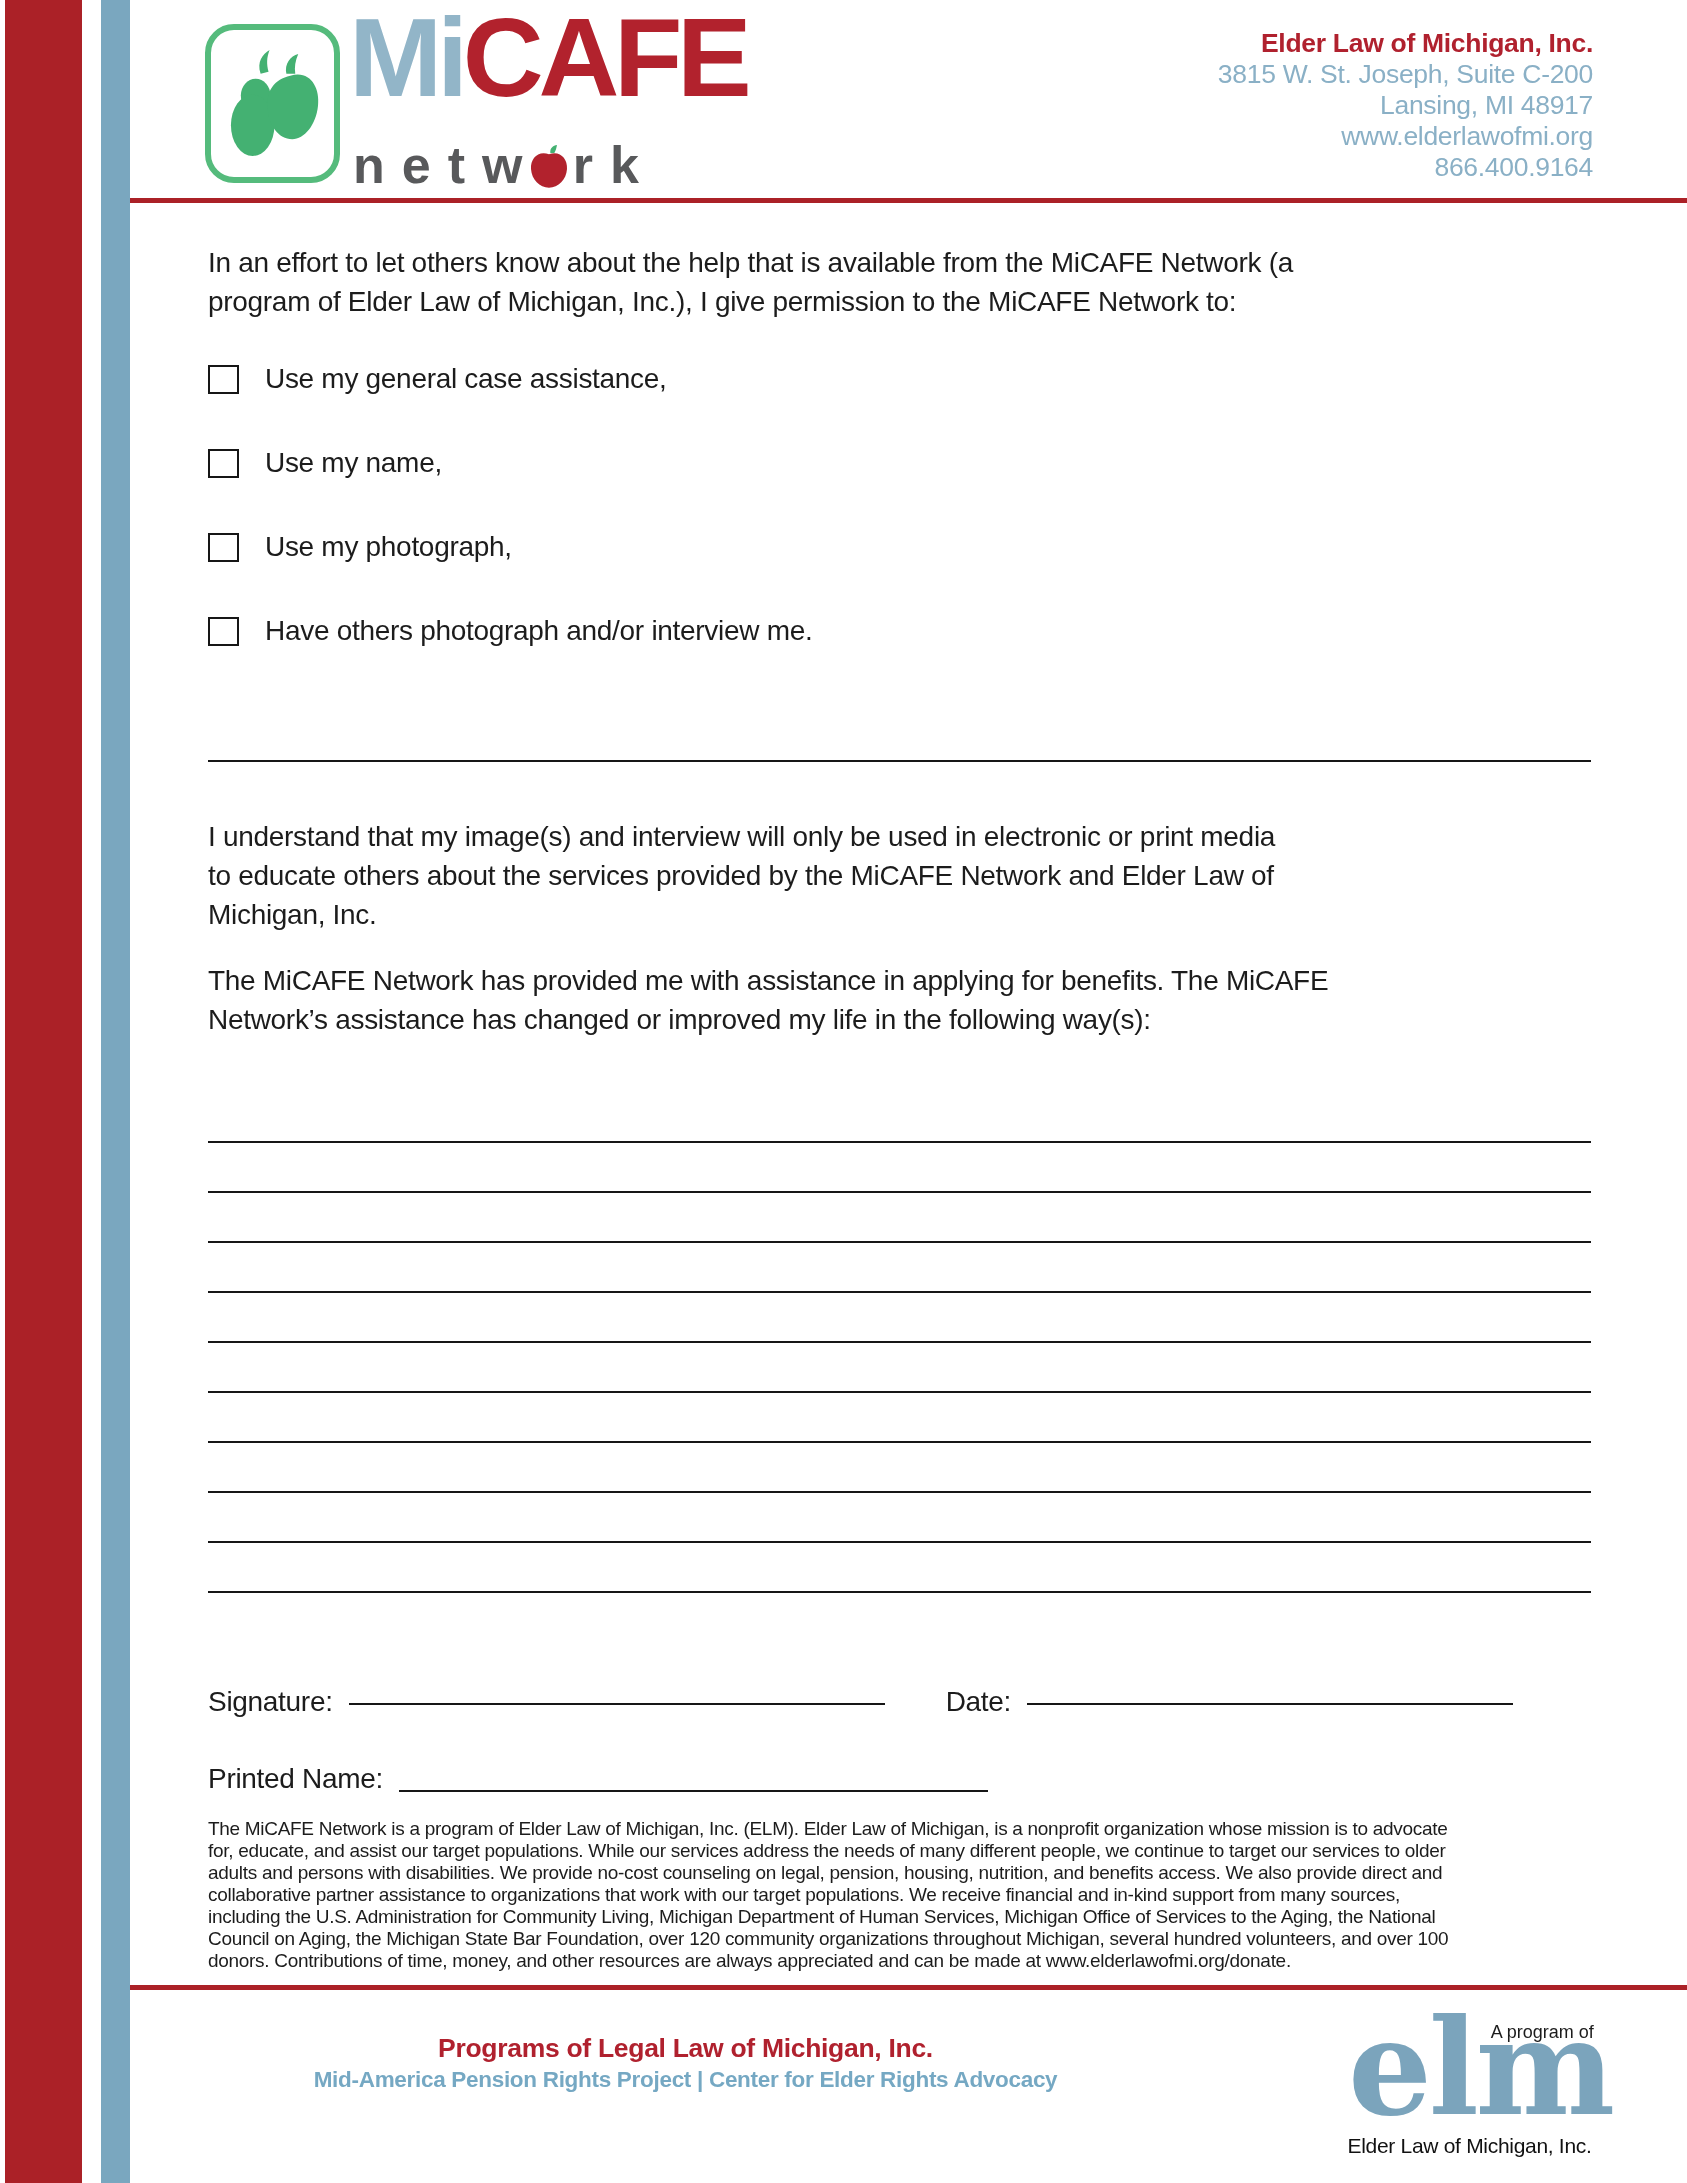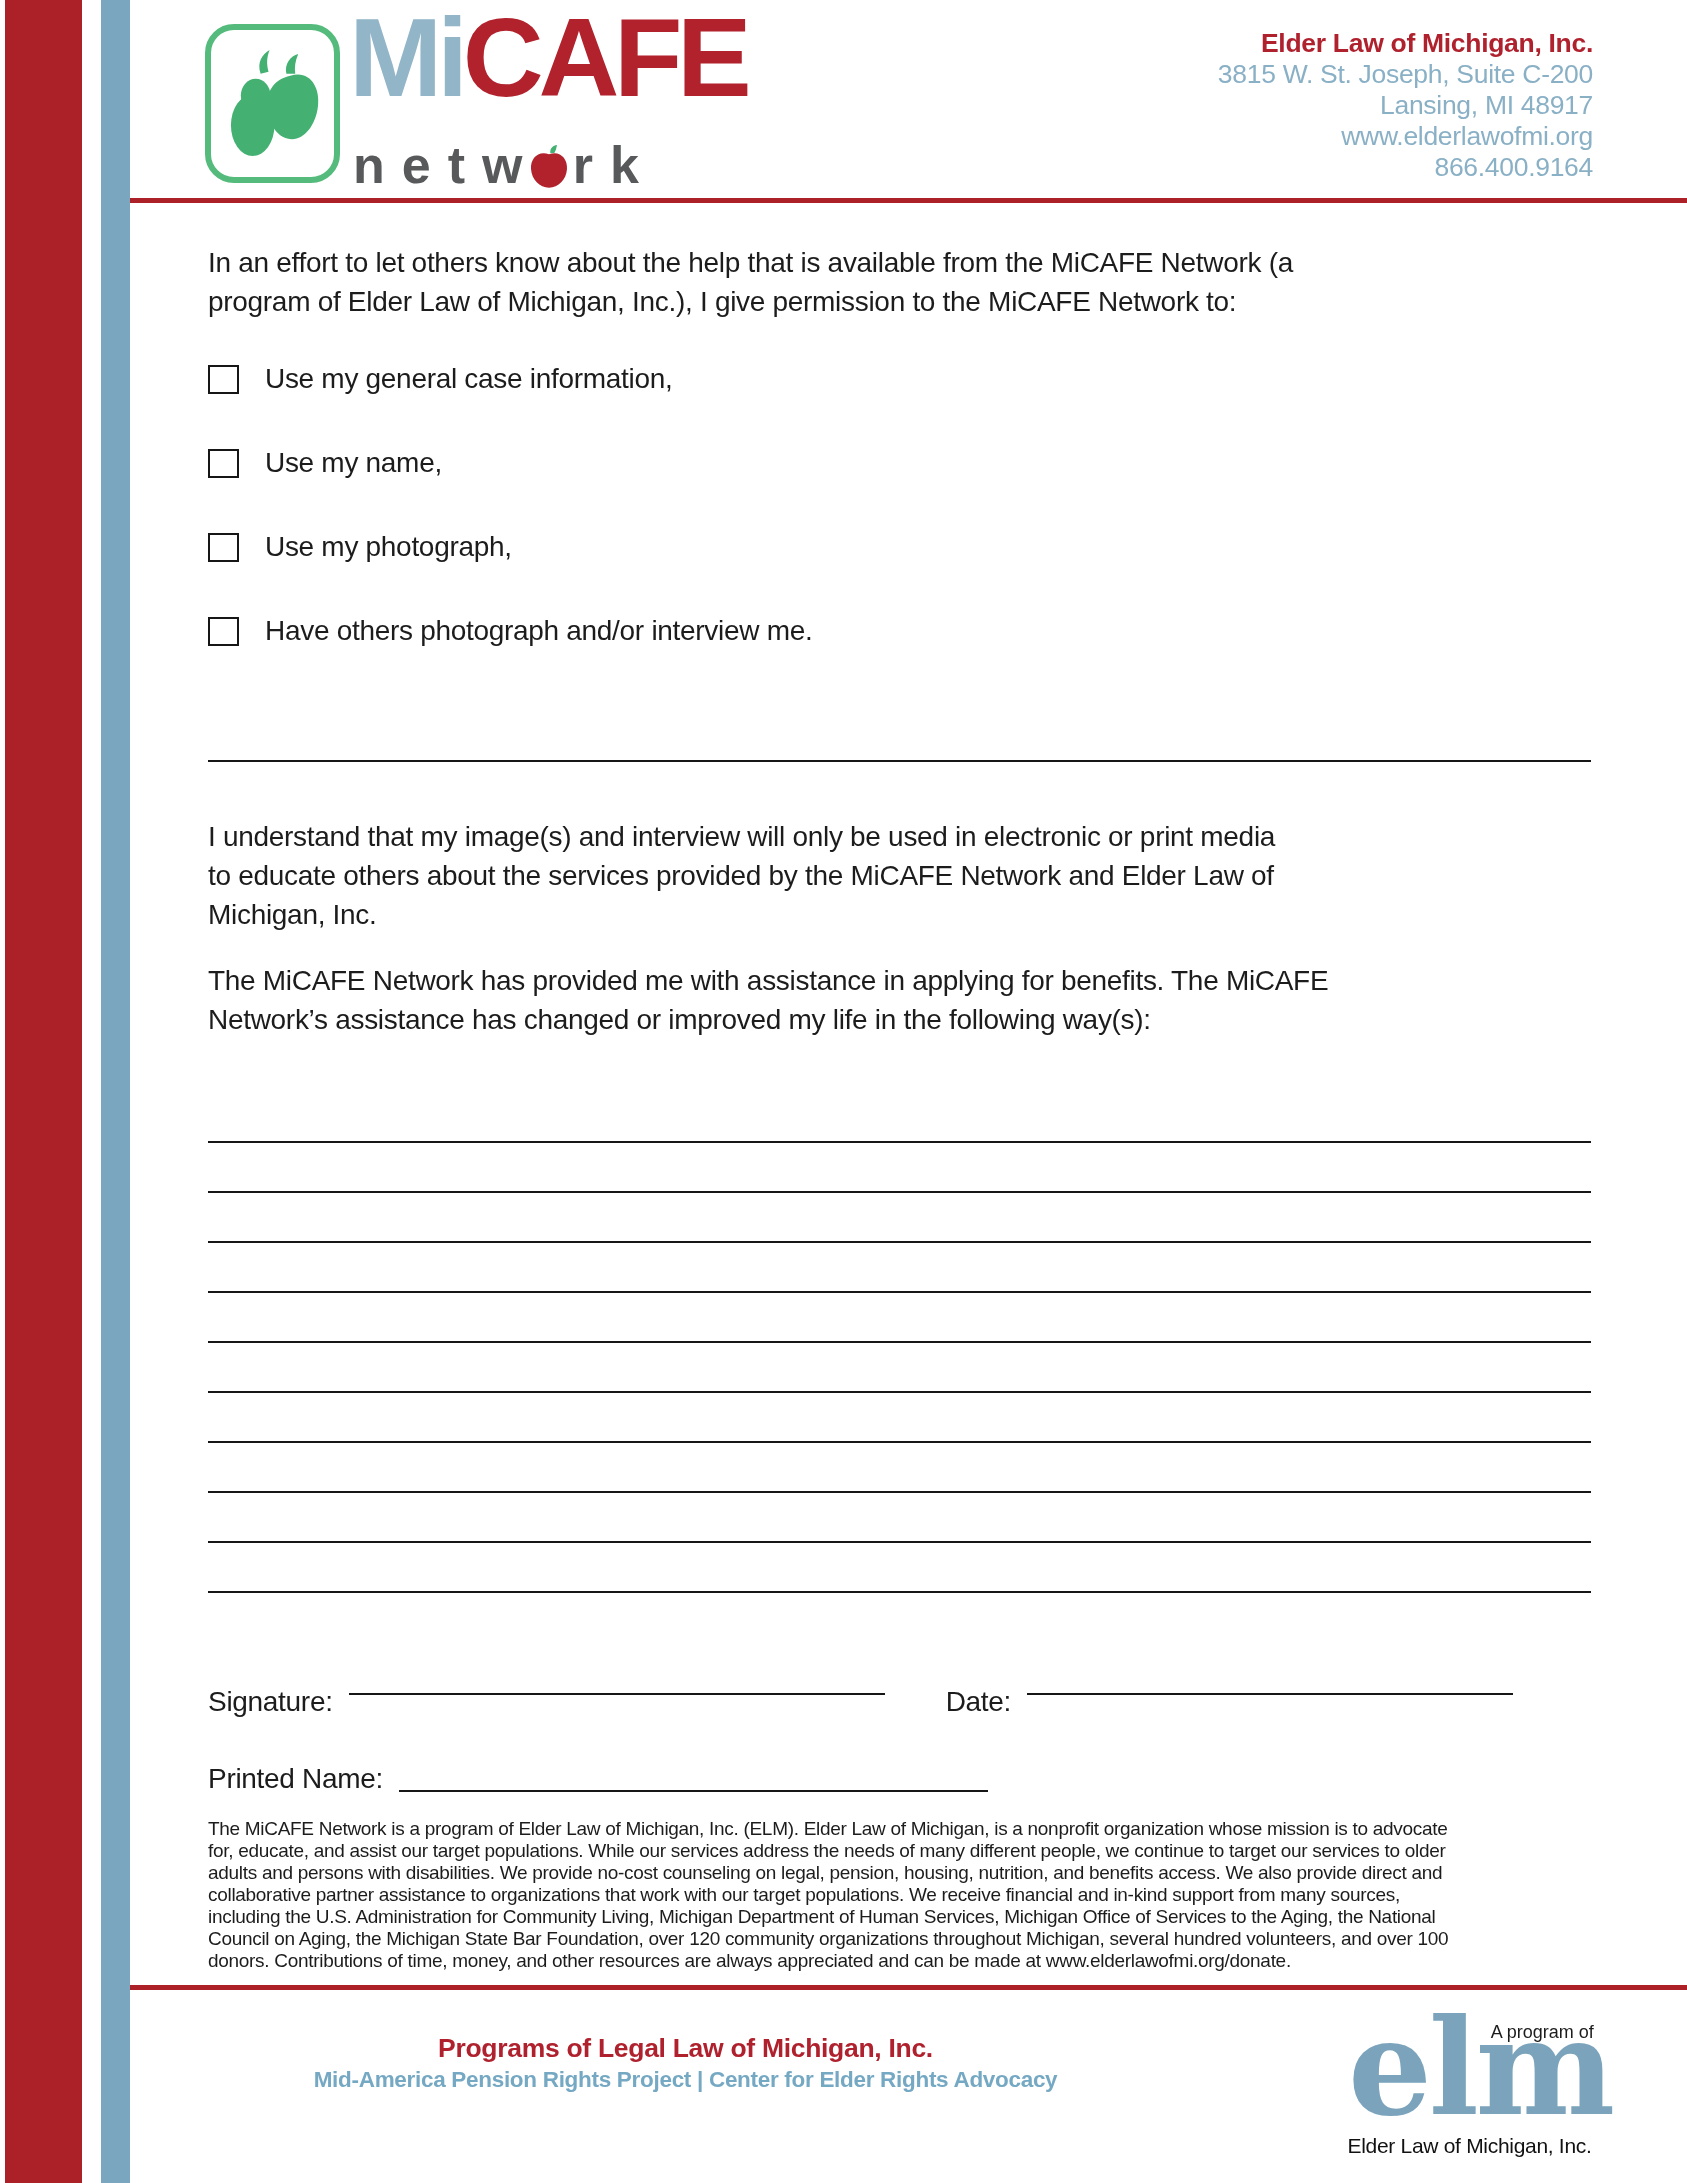--- a/index.html
+++ b/index.html
@@ -46,21 +46,21 @@
   .checkbox{width:26.5px;height:25px;border:2.6px solid #161616;background:#fff;margin-right:26.5px;flex:none;}
   .perm-label{font-size:28px;}
   .special-row{top:670px;display:flex;align-items:flex-end;}
   .special-label{font-size:28px;white-space:nowrap;}
   .fill-line{flex:1;border-bottom:2.6px solid #161616;margin-left:18.5px;margin-bottom:2.6px;height:6.6px;}
   .line2{top:760px;border-bottom:2.6px solid #161616;height:0;}
   .para1{top:817px;}
   .para2{top:961px;}
   .write-area{top:1093px;}
   .write-line{height:48px;border-bottom:2.6px solid #161616;}
-  .sig-row{top:1686px;display:flex;align-items:flex-start;padding-right:78px;box-sizing:border-box;}
+  .sig-row{top:1686px;display:flex;align-items:center;padding-right:78px;box-sizing:border-box;}
   .sig-label{font-size:28px;white-space:nowrap;}
   .sig-line{width:536px;border-bottom:2.6px solid #161616;margin-left:16px;margin-bottom:2.6px;height:6.6px;}
   .date-label{margin-left:61px;}
   .date-line{flex:1;border-bottom:2.6px solid #161616;margin-left:16px;margin-bottom:2.6px;height:6.6px;}
   .printed-row{top:1763px;display:flex;align-items:flex-end;}
   .printed-line{width:589px;border-bottom:2.6px solid #161616;margin-left:16px;margin-bottom:2.6px;height:6.6px;}
   .fine-print{top:1818px;font-size:19px;line-height:22px;letter-spacing:-0.3px;}
 
   
   .footer-left{position:absolute;left:130px;top:2032px;width:1111px;text-align:center;}
@@ -115,21 +115,21 @@
     <div class="org-line">www.elderlawofmi.org</div>
     <div class="org-line">866.400.9164</div>
   </div>
 
   <div class="content body-text pre intro">In an effort to let others know about the help that is available from the MiCAFE Network (a
 program of Elder Law of Michigan, Inc.), I give permission to the MiCAFE Network to:</div>
 
   <div class="content perm-list">
     <div class="perm-row">
       <span class="checkbox"></span>
-      <span class="perm-label">Use my general case information,</span>
+      <span class="perm-label">Use my general case assistance,</span>
     </div>
     <div class="perm-row">
       <span class="checkbox"></span>
       <span class="perm-label">Use my name,</span>
     </div>
     <div class="perm-row">
       <span class="checkbox"></span>
       <span class="perm-label">Use my photograph,</span>
     </div>
     <div class="perm-row">

